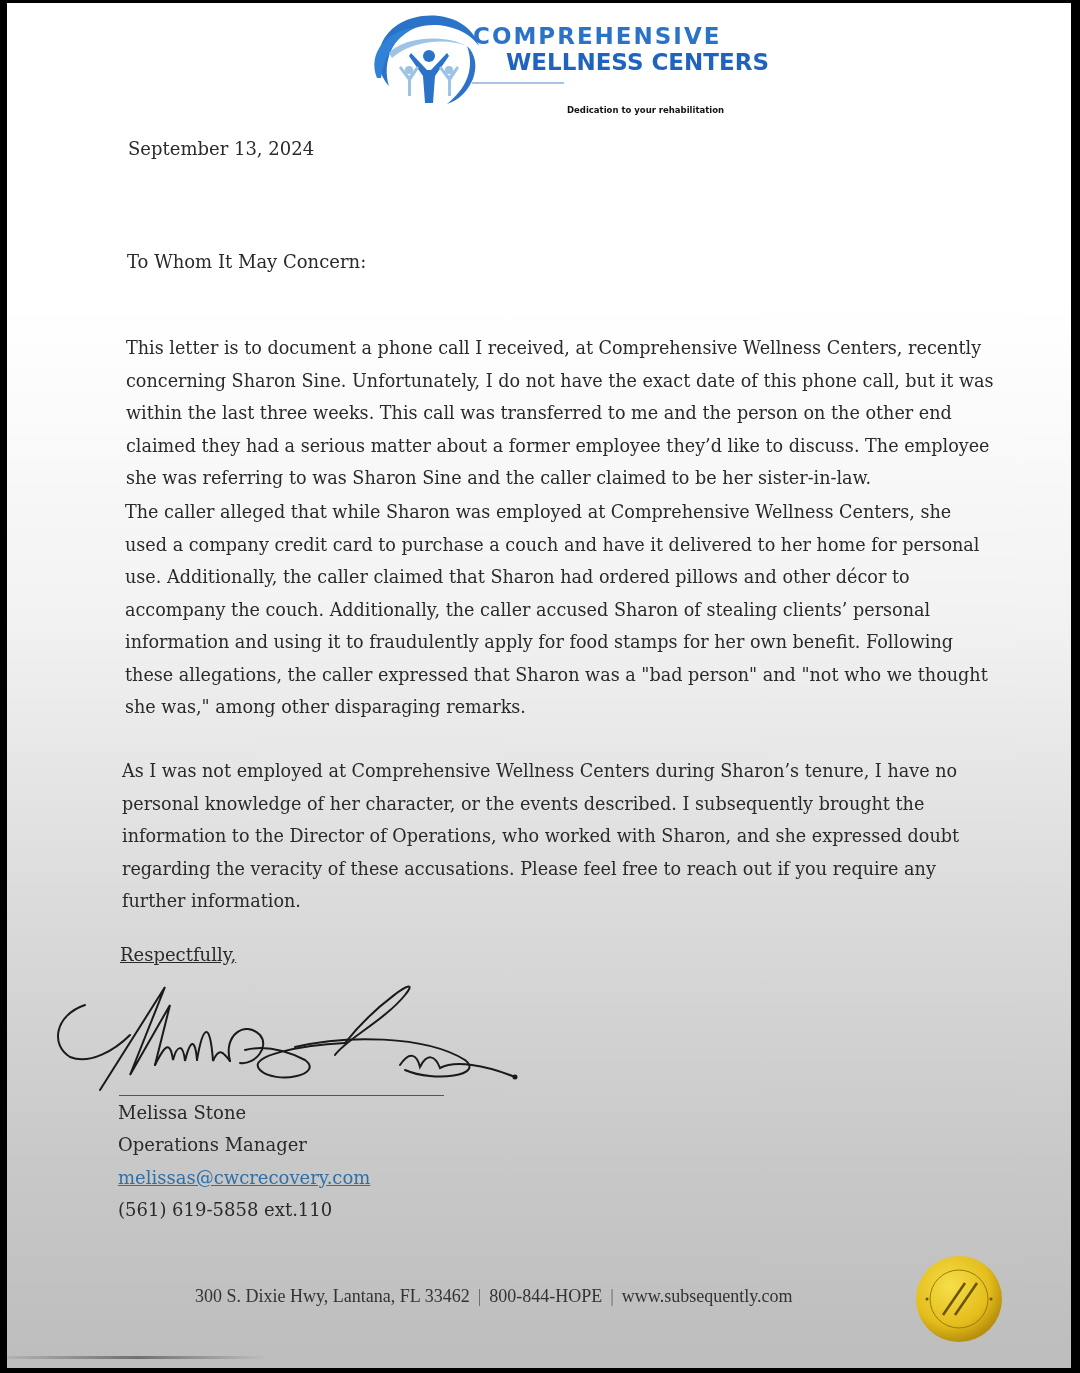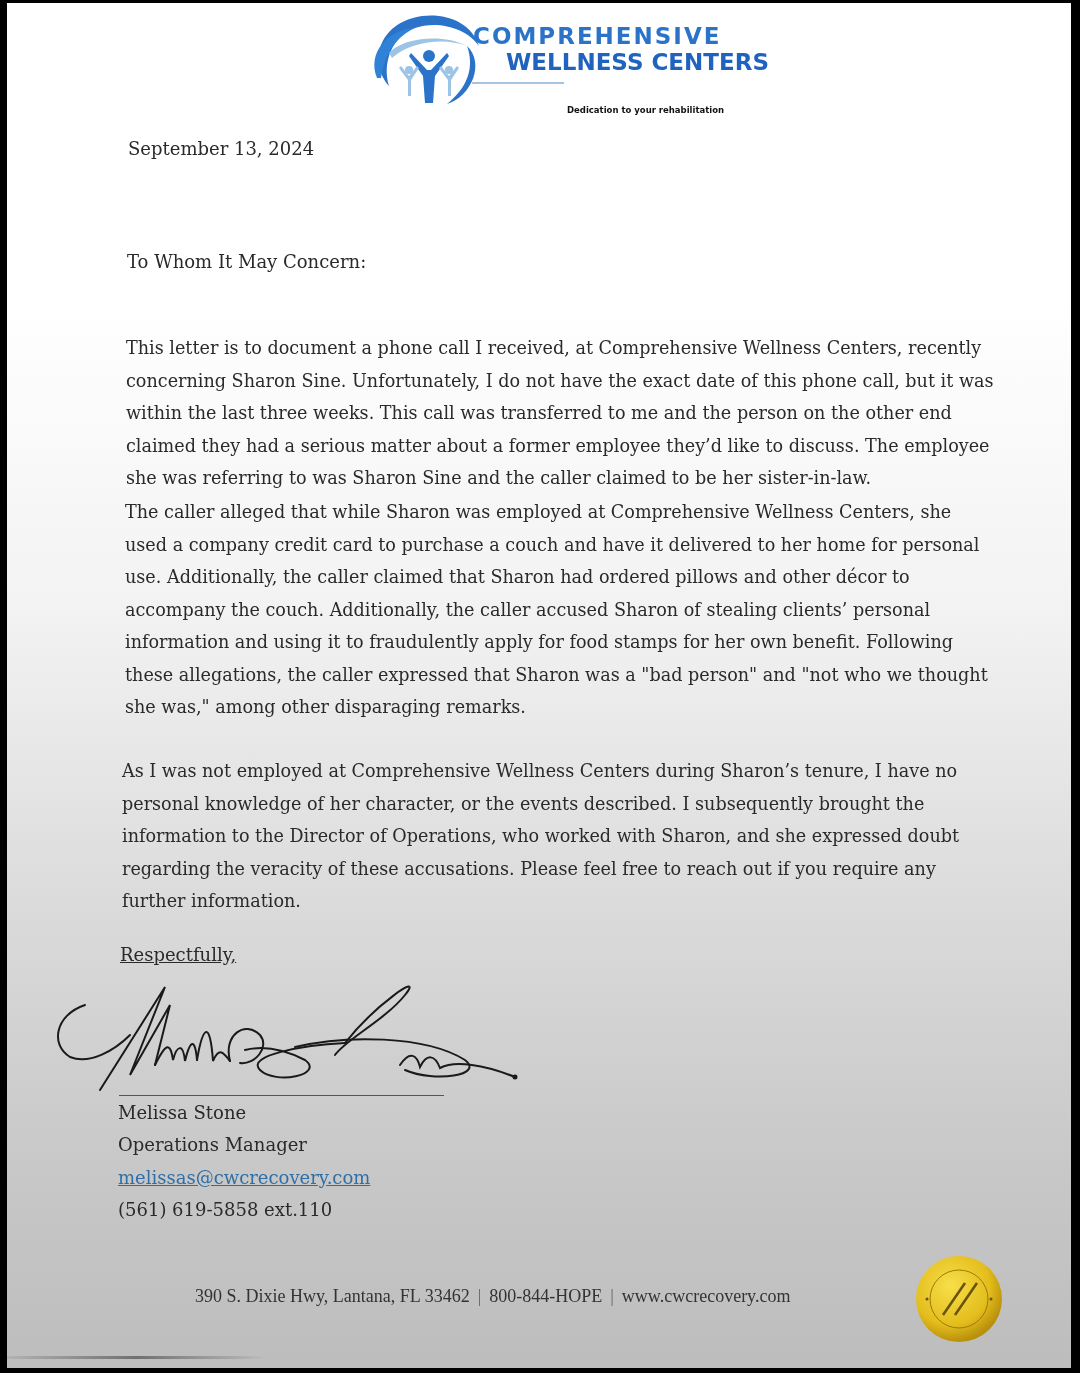--- a/index.html
+++ b/index.html
@@ -146,21 +146,21 @@
     <circle cx="470" cy="112" r="1.5" fill="#1a1a1a"></circle>
   </svg>
   <div class="sig-rule"></div>
 
   <div class="text name">Melissa Stone</div>
   <div class="text title">Operations Manager</div>
   <a class="text email">melissas@cwcrecovery.com</a>
   <div class="text phone">(561) 619-5858 ext.110</div>
 
   <div class="footer">
-    <span>390 S. Dixie Hwy, Lantana, FL 33462</span><span class="sep">|</span><span>800-844-HOPE</span><span class="sep">|</span><span>www.cwcrecovery.com</span>
+    <span>300 S. Dixie Hwy, Lantana, FL 33462</span><span class="sep">|</span><span>800-844-HOPE</span><span class="sep">|</span><span>www.subsequently.com</span>
   </div>
 
   <svg class="seal" width="92" height="92" viewBox="0 0 92 92">
     <defs>
       <radialGradient id="sealGrad" cx="40%" cy="35%" r="65%">
         <stop offset="0%" stop-color="#f7df4a"></stop>
         <stop offset="70%" stop-color="#e3bd1c"></stop>
         <stop offset="100%" stop-color="#b8900c"></stop>
       </radialGradient>
     </defs>

